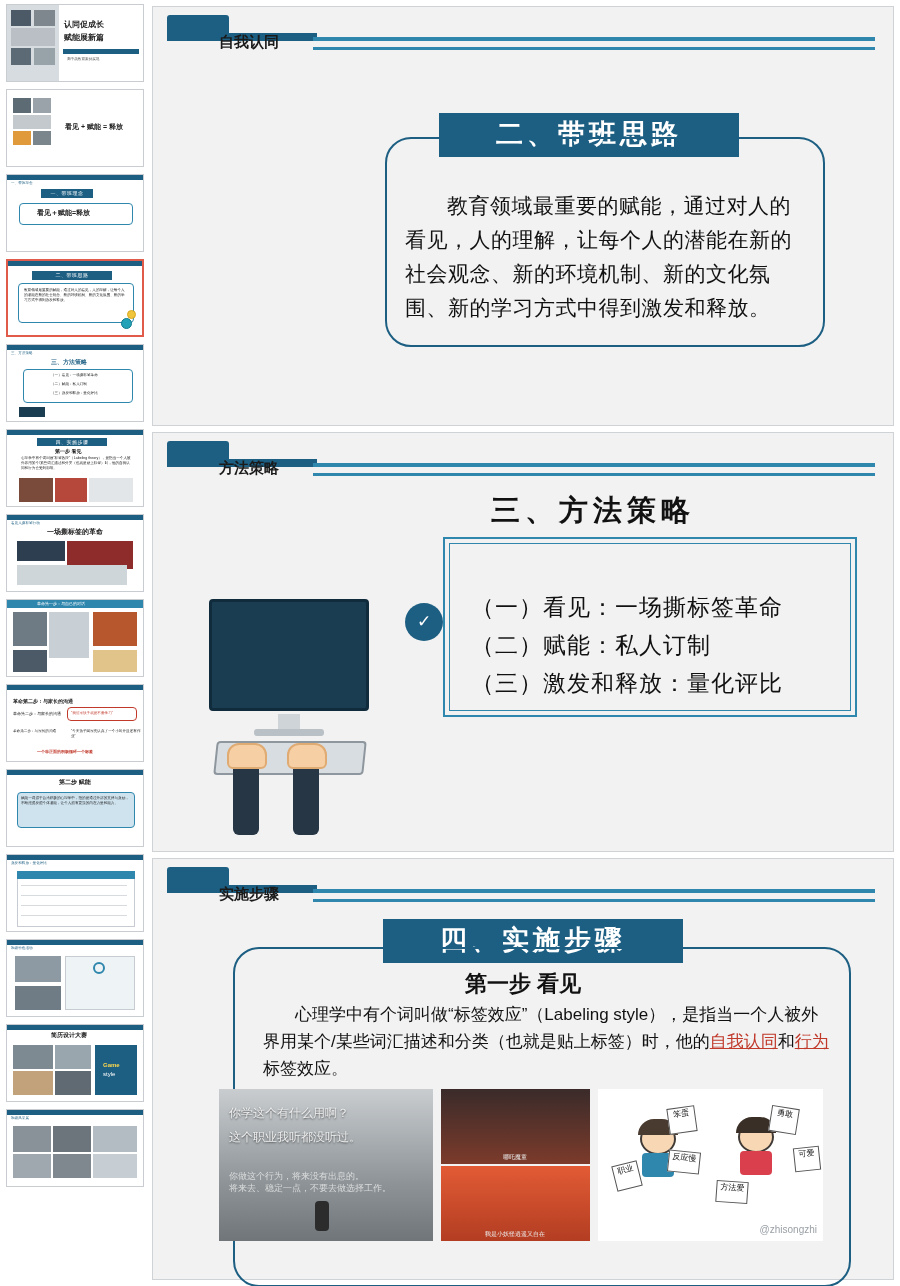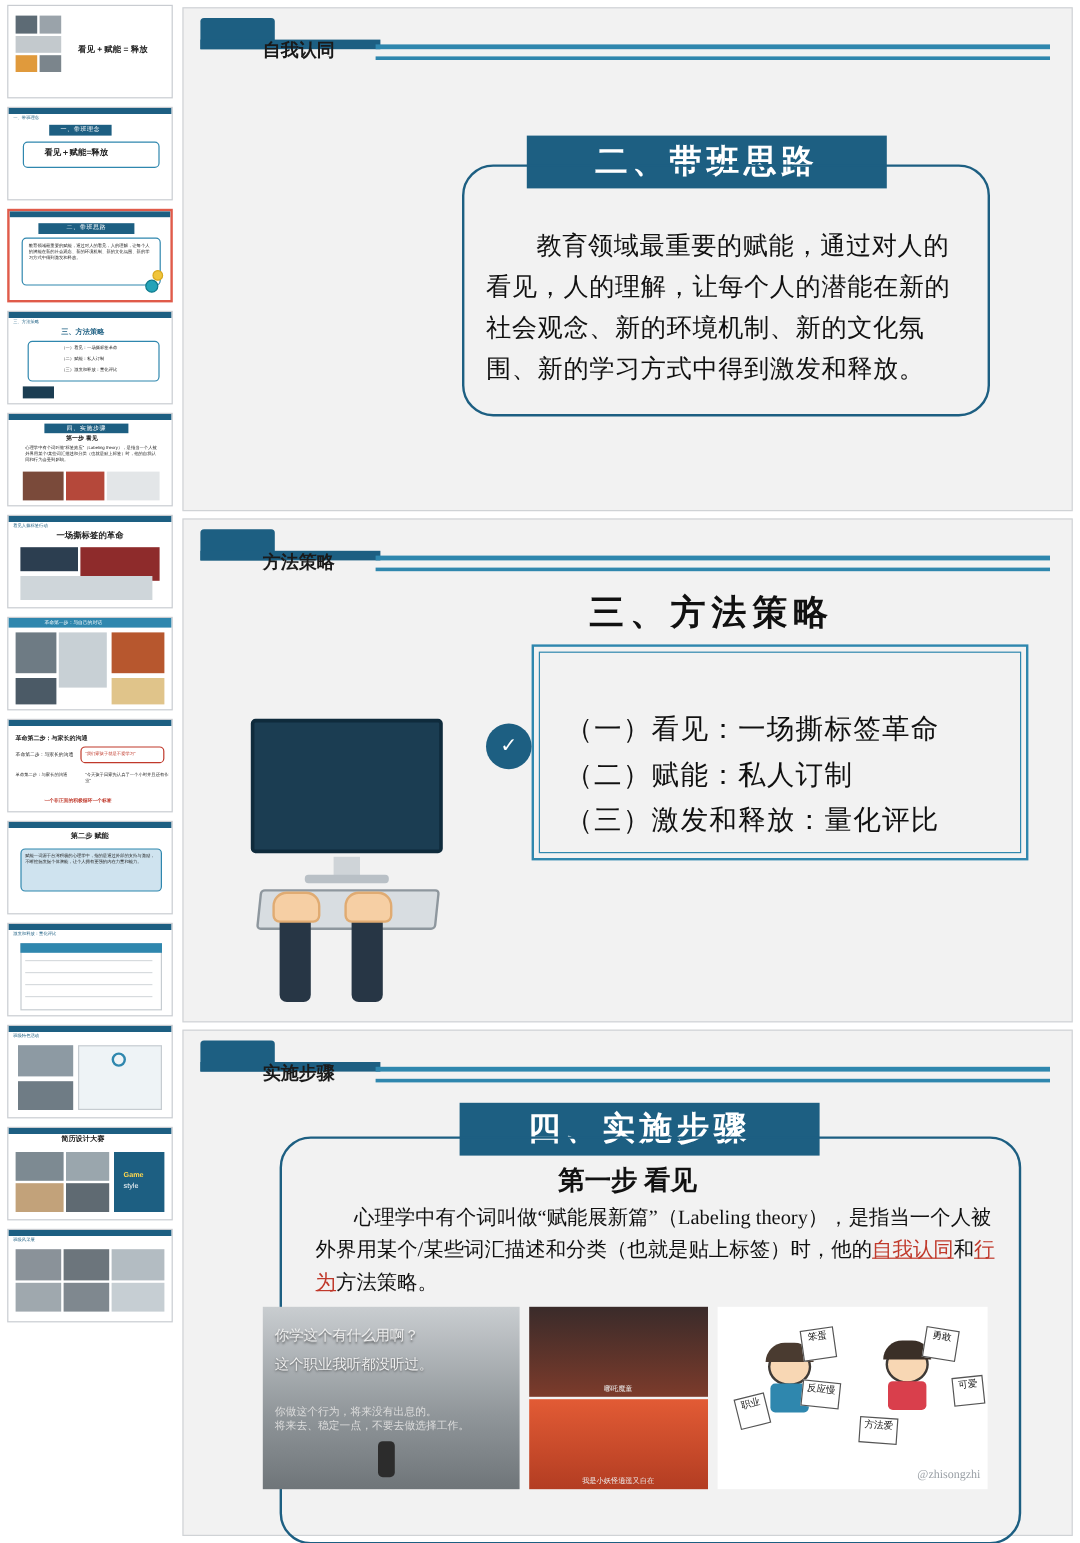--- a/index.html
+++ b/index.html
@@ -89,21 +89,21 @@
   
   .slide {
     position: absolute;
     left: 152px;
     width: 742px;
     background: #f2f2f2;
     border: 1px solid #d0d3d6;
   }
   #slide1 { top: 6px;  height: 420px; }
   #slide2 { top: 432px; height: 420px; }
-  #slide3 { top: 858px; height: 422px; font-family: Liberation Serif, serif; }
+  #slide3 { top: 858px; height: 422px; }
 
   .hdr-tab {
     position: absolute;
     left: 14px; top: 8px;
     width: 62px; height: 26px;
     background: #1d5f82;
     border-radius: 3px 3px 0 0;
   }
   .hdr-tab:after {
     content: "";
@@ -308,20 +308,34 @@
     color: #9aa0a6;
   }
 </style>
 </head>
 <body>
 
 <div id="page">
 
   <div id="sidebar">
 
+    <div class="thumb">
+      <div class="thumb-inner">
+        <div class="cover-strip"></div>
+        <div class="cover-photo" style="left:4px;top:5px;width:20px;height:16px;background:#4b5a66;"></div>
+        <div class="cover-photo" style="left:27px;top:5px;width:21px;height:16px;background:#7e878d;"></div>
+        <div class="cover-photo" style="left:4px;top:23px;width:44px;height:18px;background:#b9bfc4;"></div>
+        <div class="cover-photo" style="left:4px;top:43px;width:20px;height:17px;background:#5b6a74;"></div>
+        <div class="cover-photo" style="left:27px;top:43px;width:21px;height:17px;background:#98a2a9;"></div>
+        <div class="t-text" style="left:57px;top:14px;font-size:8px;font-weight:bold;line-height:11px;">认同促成长</div>
+        <div class="t-text" style="left:57px;top:27px;font-size:8px;font-weight:bold;line-height:11px;">赋能展新篇</div>
+        <div style="position:absolute;left:56px;top:44px;width:76px;height:5px;background:#1d5f82;"></div>
+        <div class="t-text" style="left:60px;top:52px;font-size:3.6px;color:#555;">高中战教育案例展现</div>
+      </div>
+    </div>
 
     <div class="thumb">
       <div class="thumb-inner">
         <div class="cover-photo" style="left:6px;top:8px;width:18px;height:15px;background:#5d6b75;"></div>
         <div class="cover-photo" style="left:26px;top:8px;width:18px;height:15px;background:#9aa3aa;"></div>
         <div class="cover-photo" style="left:6px;top:25px;width:38px;height:14px;background:#c3c9cd;"></div>
         <div class="cover-photo" style="left:6px;top:41px;width:18px;height:14px;background:#e09a3c;"></div>
         <div class="cover-photo" style="left:26px;top:41px;width:18px;height:14px;background:#7b858c;"></div>
         <div class="t-text" style="left:58px;top:34px;font-size:7px;font-weight:bold;">看见 + 赋能 = 释放</div>
       </div>
@@ -519,21 +533,21 @@
     <div class="hdr-line1"></div>
     <div class="hdr-line2"></div>
 
     <div class="title-banner" style="left:230px;top:60px;width:300px;height:44px;">四、实施步骤</div>
 
     <div class="rounded-box" style="left:80px;top:88px;width:618px;height:340px;"></div>
 
     <div class="step-title" style="left:0;top:110px;">第一步 看见</div>
 
     <div class="step-body" style="left:110px;top:142px;width:566px;text-indent:32px;">
-      <span>心理学中有个词叫做“赋能展新篇”（Labeling theory</span><span>），是指当一个人被外界用某个/某些词汇描述和分类（也就是贴上标签）时，他的</span><span class="u-red">自我认同</span><span>和</span><span class="u-red">行为</span><span>方法策略。</span>
+      <span>心理学中有个词叫做“标签效应”（Labeling style</span><span>），是指当一个人被外界用某个/某些词汇描述和分类（也就是贴上标签）时，他的</span><span class="u-red">自我认同</span><span>和</span><span class="u-red">行为</span><span>标签效应。</span>
     </div>
 
     <div class="photo-strip" style="left:66px;top:230px;width:604px;height:152px;">
       <div class="ph ph-fog" style="width:218px;height:152px;">
         <div class="fog-text">你学这个有什么用啊？</div>
         <div class="fog-text" style="top:38px;">这个职业我听都没听过。</div>
         <div class="fog-sub">你做这个行为，将来没有出息的。</div>
         <div class="fog-sub" style="top:92px;">将来去、稳定一点，不要去做选择工作。</div>
         <div style="position:absolute;left:96px;bottom:10px;width:14px;height:30px;background:#2c2c2c;border-radius:4px;"></div>
       </div>

